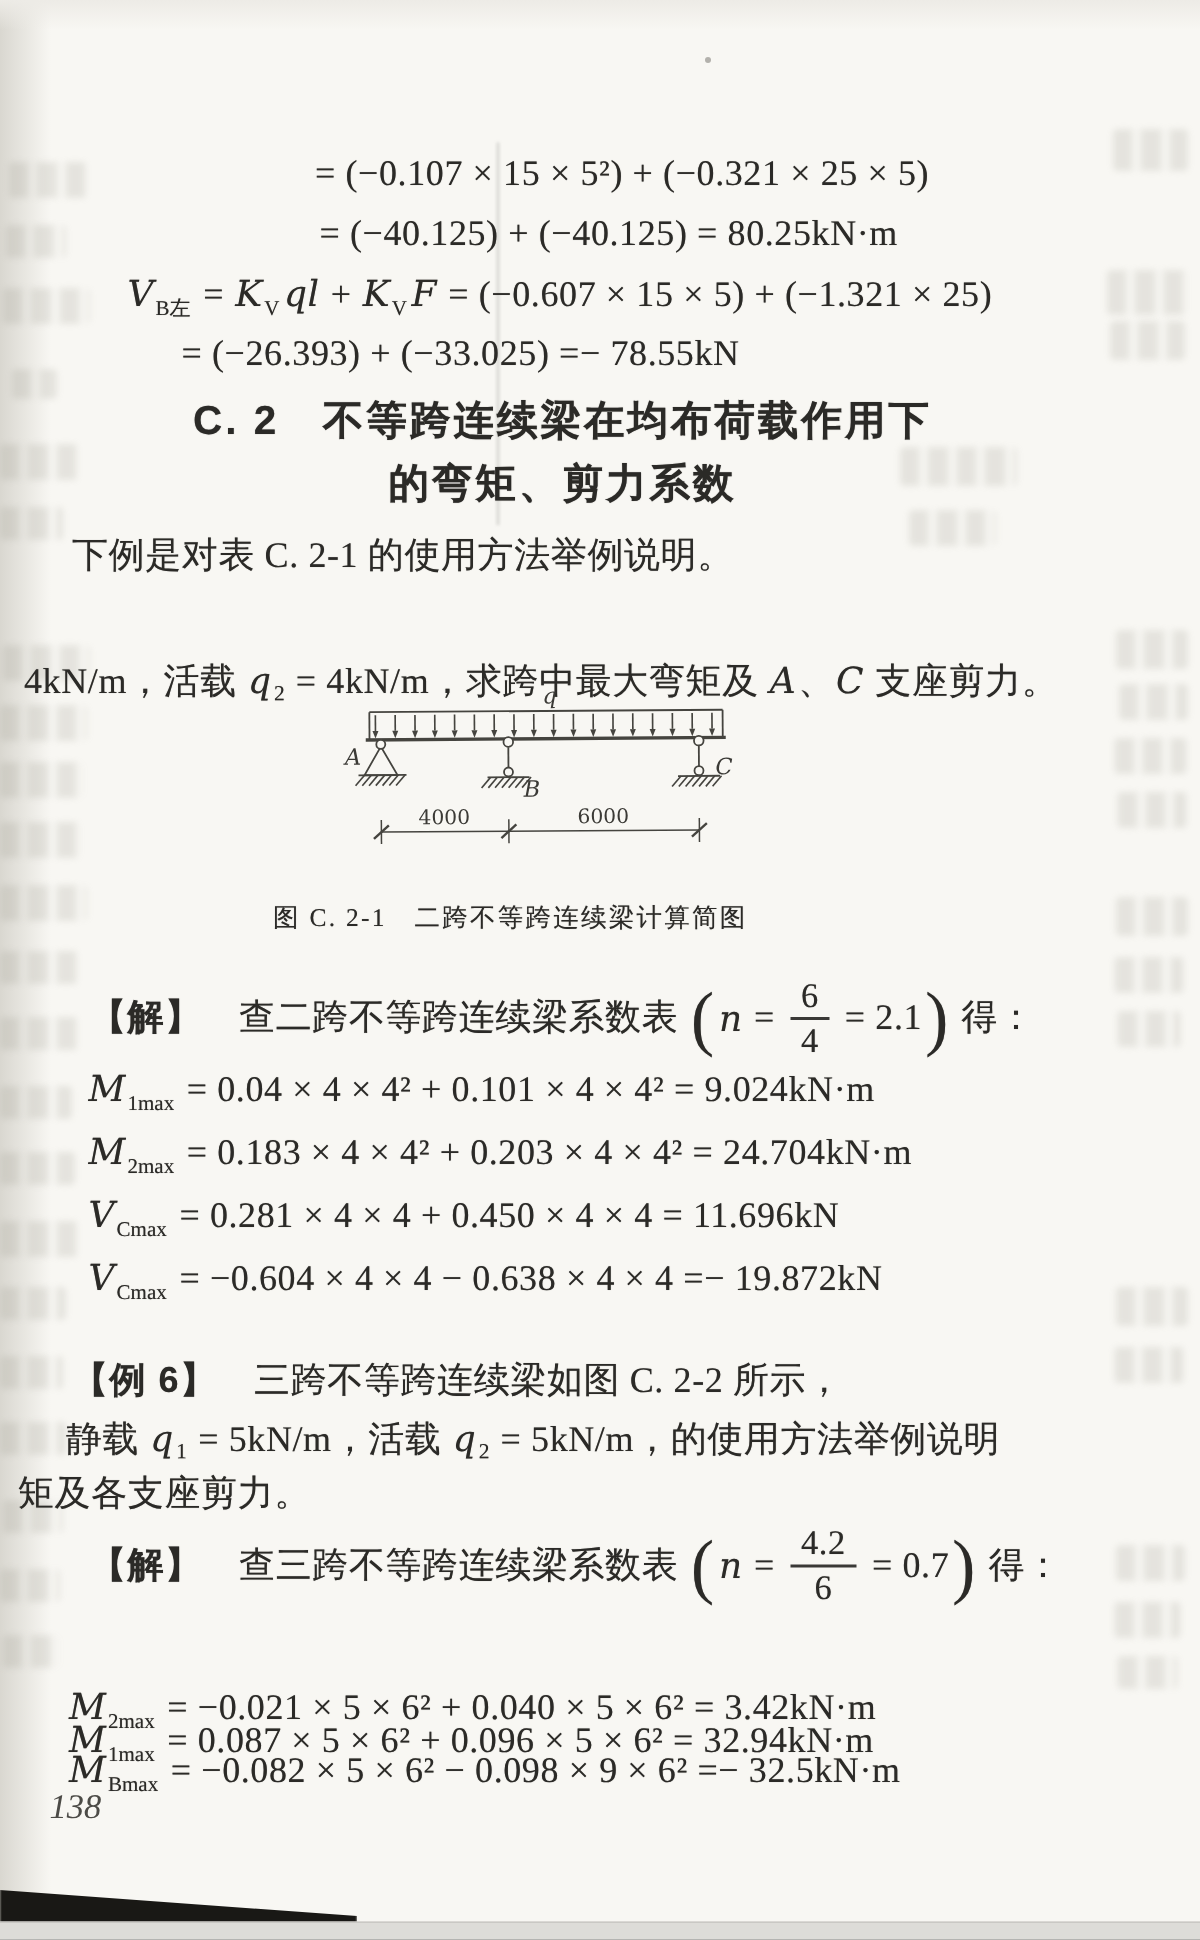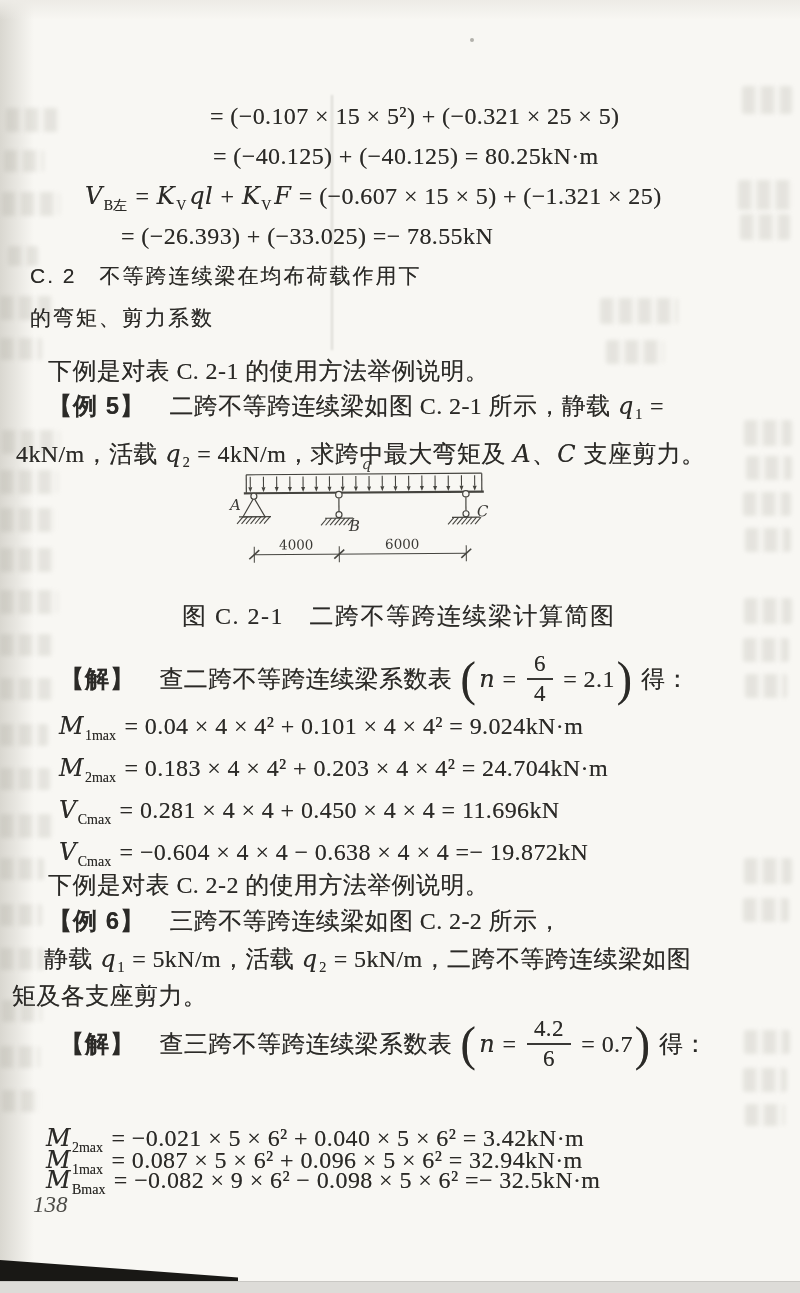--- a/index.html
+++ b/index.html
@@ -19,29 +19,29 @@
   #speck{position:absolute;left:470px;top:38px;width:4px;height:4px;border-radius:50%;background:#b3b1ac;}
   .bleed{position:absolute;border-radius:3px;filter:blur(2px);opacity:.5;
     background:repeating-linear-gradient(90deg,rgba(150,148,136,.38) 0 13px,rgba(150,148,136,.05) 13px 19px);}
   
   .line{position:absolute;white-space:pre;font-size:24px;line-height:32px;letter-spacing:.4px;
         text-shadow:0 0 .5px rgba(43,42,39,.55);}
   .seg-p{font-family:"Liberation Serif","DejaVu Serif",serif;}
   .seg-v{font-style:italic;font-family:"DejaVu Serif","Liberation Serif",serif;padding:0 1px;}
   .seg-s{font-size:14px;position:relative;top:6px;letter-spacing:0;margin-right:2px;}
   .seg-b{font-weight:700;font-family:"Liberation Sans","DejaVu Sans",sans-serif;letter-spacing:1px;}
-  .head{position:absolute;left:30px;width:690px;font-size:21px;font-weight:400;
+  .head{position:absolute;left:30px;width:690px;text-align:center;font-size:27px;font-weight:700;
         font-family:"Liberation Sans","DejaVu Sans",sans-serif;letter-spacing:2px;
         text-shadow:0 0 .6px rgba(43,42,39,.6);}
   .sol{display:flex;align-items:center;}
   .paren{font-size:46px;font-weight:300;line-height:1;transform:scaleY(1.05);padding:0 2px;}
   .frac{display:inline-flex;flex-direction:column;align-items:center;line-height:1.15;font-size:23px;margin:0 4px;}
   .frac .num{border-bottom:2px solid #3a3936;padding:0 7px 1px;}
   .frac .den{padding-top:1px;}
-  .caption{position:absolute;font-size:24px;letter-spacing:1.5px;text-shadow:0 0 .5px rgba(43,42,39,.5);}
+  .caption{position:absolute;font-size:17px;letter-spacing:1.5px;text-shadow:0 0 .5px rgba(43,42,39,.5);}
   .pagenum{position:absolute;font-style:italic;font-size:23px;color:#4c4b47;}
   svg text{font-family:"DejaVu Serif","Liberation Serif",serif;fill:#3b3a36;}
   svg .it{font-style:italic;}
 </style>
 </head>
 <body>
 
 <div id="page">
 
   <div id="edge-left"></div>
@@ -94,21 +94,20 @@
   <div class="line" style="left:210px;top:100px"><span class="seg-p">= (−0.107 × 15 × 5²) + (−0.321 × 25 × 5)</span></div>
   <div class="line" style="left:213px;top:140px"><span class="seg-p">= (−40.125) + (−40.125) = 80.25kN·m</span></div>
   <div class="line" style="left:84px;top:180px"><span class="seg-v">V</span><span class="seg-s">B左</span><span class="seg-p"> = </span><span class="seg-v">K</span><span class="seg-s">V</span><span class="seg-v">ql</span><span class="seg-p"> + </span><span class="seg-v">K</span><span class="seg-s">V</span><span class="seg-v">F</span><span class="seg-p"> = (−0.607 × 15 × 5) + (−1.321 × 25)</span></div>
   <div class="line" style="left:121px;top:220px"><span class="seg-p">= (−26.393) + (−33.025) =− 78.55kN</span></div>
 
   <div class="head" style="top:262px">C. 2　不等跨连续梁在均布荷载作用下</div>
   <div class="head" style="top:304px">的弯矩、剪力系数</div>
 
   <div class="line" style="left:48px;top:355px"><span class="seg-p">下例是对表 C. 2-1 的使用方法举例说明。</span></div>
 
-  <div class="line" style="left:48px;top:390px"><span class="seg-b">【例 5】</span><span class="seg-p">　二跨不等跨连续梁如图 C. 2-1 所示，静载 </span><span class="seg-v">q</span><span class="seg-p">₁ =</span></div>
   <div class="line" style="left:16px;top:438px"><span class="seg-p">4kN/m，活载 </span><span class="seg-v">q</span><span class="seg-p">₂ = 4kN/m，求跨中最大弯矩及 </span><span class="seg-v">A</span><span class="seg-p">、</span><span class="seg-v">C</span><span class="seg-p"> 支座剪力。</span></div>
 
   <svg width="270" height="118" viewBox="0 0 270 118" style="position:absolute;left:226px;top:456px;transform:rotate(-0.4deg)">
     <g stroke="#45443f" fill="none" stroke-width="1.2">
       <line x1="20.5" y1="18" x2="256" y2="18"></line>
       <line x1="20.5" y1="18" x2="20.5" y2="36"></line>
       <line x1="256" y1="18" x2="256" y2="36"></line>
       <line x1="18" y1="36.5" x2="258" y2="36.5" stroke-width="2.2"></line>
 
       <g>
@@ -214,30 +213,29 @@
 
   <div class="line sol" style="left:60px;top:648px;height:62px">
     <span class="seg-b">【解】</span><span class="seg-p">　查二跨不等跨连续梁系数表 </span><span class="paren">(</span><span class="seg-v">n</span><span class="seg-p"> = </span><span class="frac"><span class="num">6</span><span class="den">4</span></span><span class="seg-p"> = 2.1</span><span class="paren">)</span><span class="seg-p"> 得：</span>
   </div>
 
   <div class="line" style="left:58px;top:710px"><span class="seg-v">M</span><span class="seg-s">1max</span><span class="seg-p"> = 0.04 × 4 × 4² + 0.101 × 4 × 4² = 9.024kN·m</span></div>
   <div class="line" style="left:58px;top:752px"><span class="seg-v">M</span><span class="seg-s">2max</span><span class="seg-p"> = 0.183 × 4 × 4² + 0.203 × 4 × 4² = 24.704kN·m</span></div>
   <div class="line" style="left:58px;top:794px"><span class="seg-v">V</span><span class="seg-s">Cmax</span><span class="seg-p"> = 0.281 × 4 × 4 + 0.450 × 4 × 4 = 11.696kN</span></div>
   <div class="line" style="left:58px;top:836px"><span class="seg-v">V</span><span class="seg-s">Cmax</span><span class="seg-p"> = −0.604 × 4 × 4 − 0.638 × 4 × 4 =− 19.872kN</span></div>
 
-  <div class="line" style="left:48px;top:869px"><span class="seg-p">下例是对表 C. 2-2 的使用方法举例说明。</span></div>
   <div class="line" style="left:48px;top:905px"><span class="seg-b">【例 6】</span><span class="seg-p">　三跨不等跨连续梁如图 C. 2-2 所示，</span></div>
-  <div class="line" style="left:44px;top:943px"><span class="seg-p">静载 </span><span class="seg-v">q</span><span class="seg-p">₁ = 5kN/m，活载 </span><span class="seg-v">q</span><span class="seg-p">₂ = 5kN/m，二跨不等跨连续梁如图</span></div>
+  <div class="line" style="left:44px;top:943px"><span class="seg-p">静载 </span><span class="seg-v">q</span><span class="seg-p">₁ = 5kN/m，活载 </span><span class="seg-v">q</span><span class="seg-p">₂ = 5kN/m，的使用方法举例说明</span></div>
   <div class="line" style="left:12px;top:980px"><span class="seg-p">矩及各支座剪力。</span></div>
 
   <div class="line sol" style="left:60px;top:1013px;height:62px">
     <span class="seg-b">【解】</span><span class="seg-p">　查三跨不等跨连续梁系数表 </span><span class="paren">(</span><span class="seg-v">n</span><span class="seg-p"> = </span><span class="frac"><span class="num">4.2</span><span class="den">6</span></span><span class="seg-p"> = 0.7</span><span class="paren">)</span><span class="seg-p"> 得：</span>
   </div>
 
   <div class="line" style="left:45px;top:1144px"><span class="seg-v">M</span><span class="seg-s">1max</span><span class="seg-p"> = 0.087 × 5 × 6² + 0.096 × 5 × 6² = 32.94kN·m</span></div>
   <div class="line" style="left:45px;top:1122px"><span class="seg-v">M</span><span class="seg-s">2max</span><span class="seg-p"> = −0.021 × 5 × 6² + 0.040 × 5 × 6² = 3.42kN·m</span></div>
-  <div class="line" style="left:45px;top:1164px"><span class="seg-v">M</span><span class="seg-s">Bmax</span><span class="seg-p"> = −0.082 × 9 × 6² − 0.098 × 5 × 6² =− 32.5kN·m</span></div>
+  <div class="line" style="left:45px;top:1164px"><span class="seg-v">M</span><span class="seg-s">Bmax</span><span class="seg-p"> = −0.082 × 5 × 6² − 0.098 × 9 × 6² =− 32.5kN·m</span></div>
 
   <div class="pagenum" style="left:33px;top:1192px">138</div>
 
   <div id="corner-wedge"></div>
   <div id="bottom-band"></div>
 </div>
 
 </body></html>

